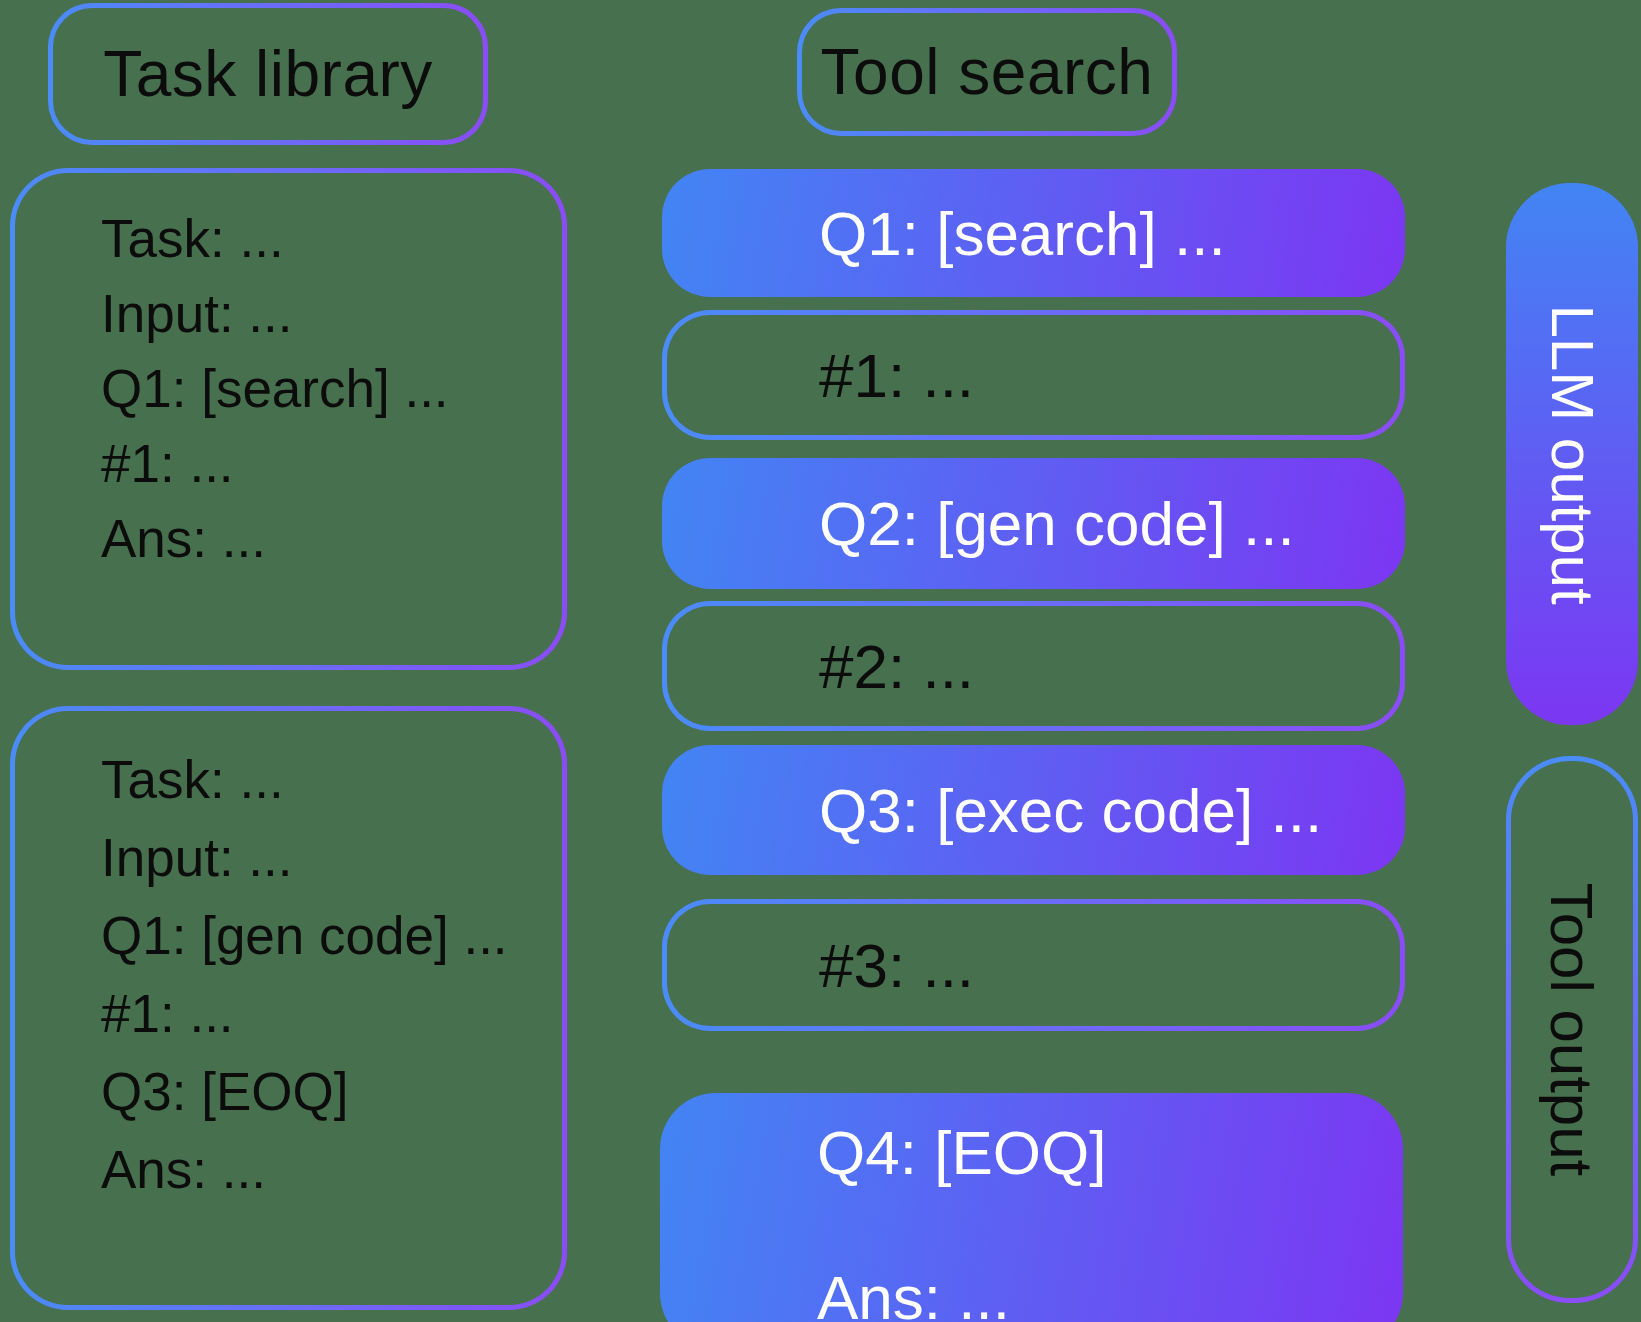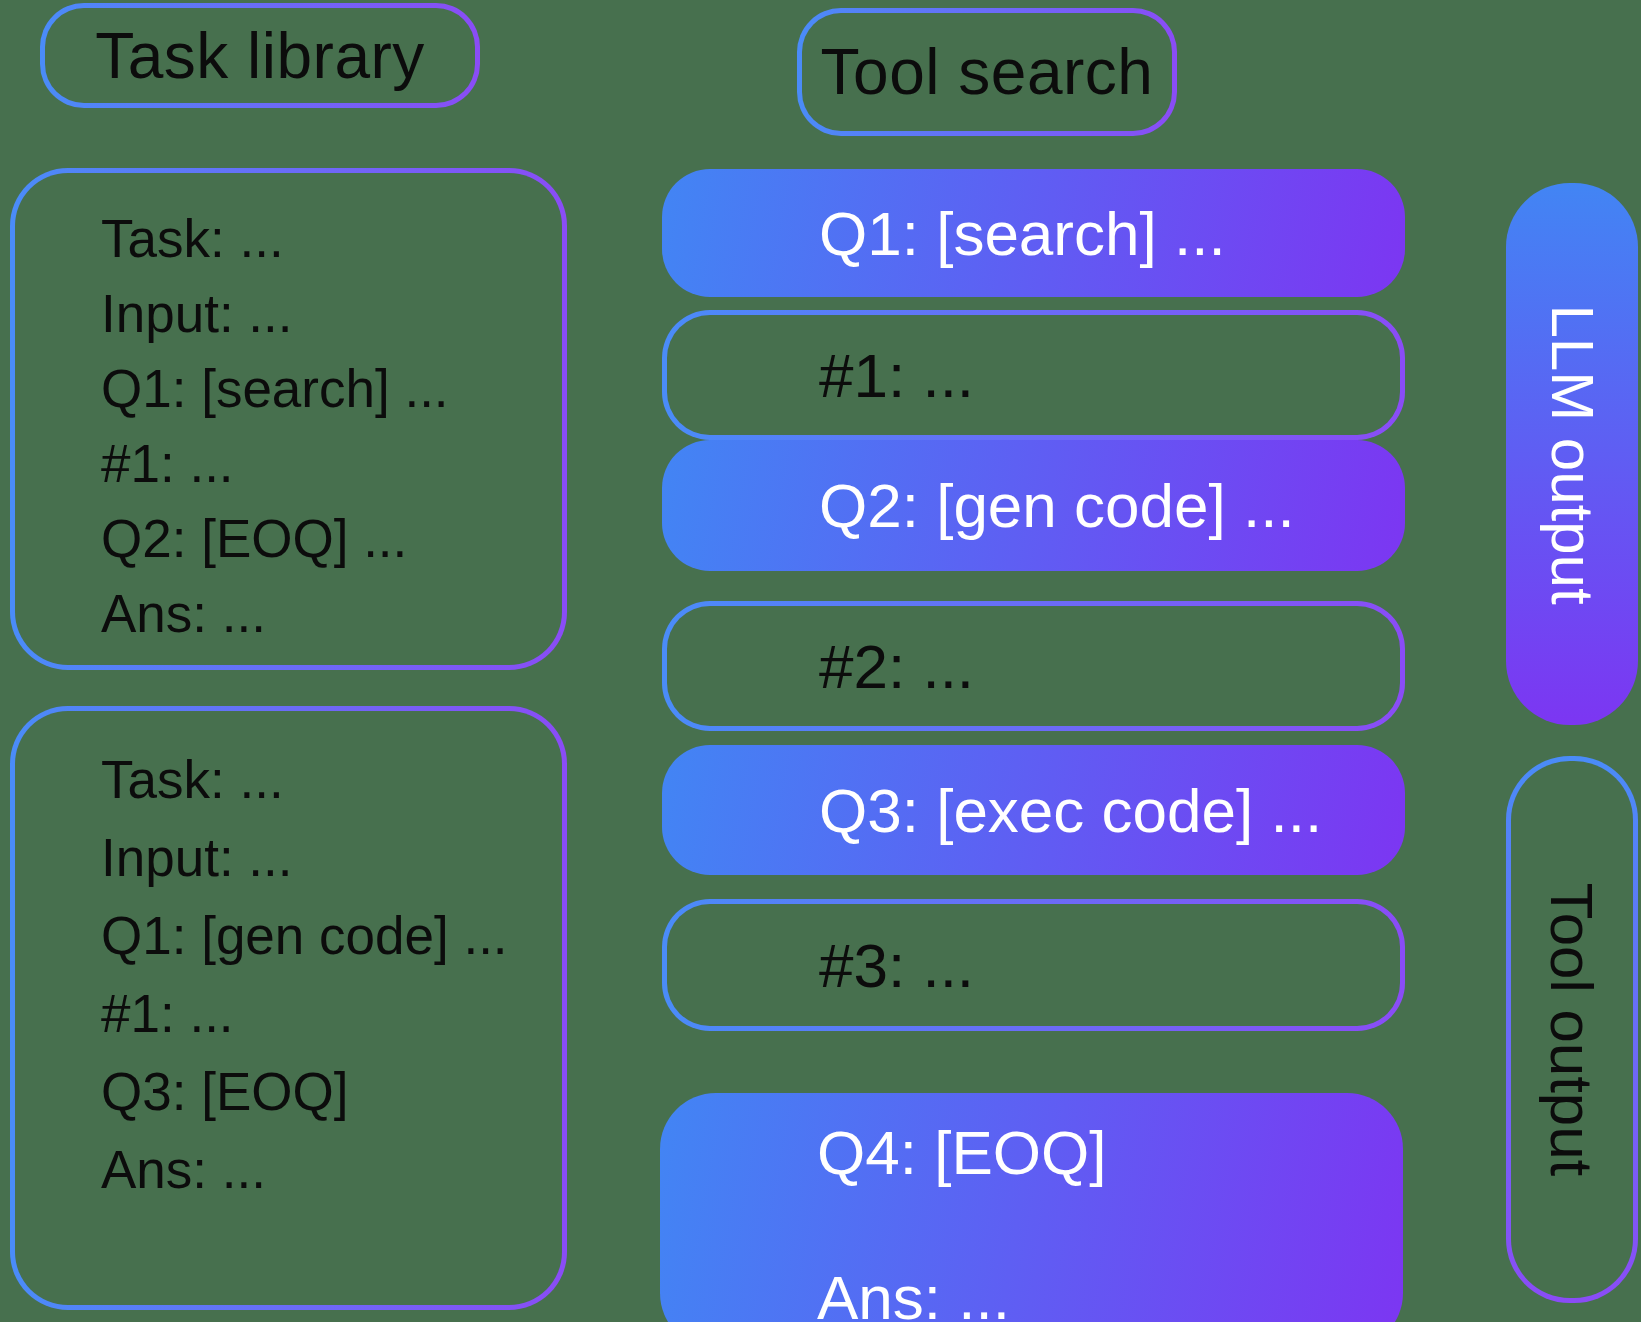--- a/index.html
+++ b/index.html
@@ -49,34 +49,33 @@
   .outline .vcenter{inset:5px;}
   .vtext{transform:rotate(90deg);white-space:nowrap;font-size:60px;}
   .vtext.light{color:var(--text-light);}
   .vtext.dark{color:var(--text-dark);}
 </style>
 </head>
 <body>
 
 <div class="stage">
 
-  <div class="box outline h-grad" style="left:40px;top:3px;width:440px;height:105px;--r:44px">
+  <div class="box outline h-grad" style="left:48px;top:3px;width:440px;height:142px;--r:44px">
     <div class="inner header-inner">
       <span>Task library</span>
     </div>
   </div>
 
   <div class="box outline h-grad" style="left:10px;top:168px;width:557px;height:502px;--r:58px">
     <div class="inner">
       <div class="tasklines">
         <span class="tline">Task: ...</span>
         <span class="tline">Input: ...</span>
         <span class="tline">Q1: [search] ...</span>
         <span class="tline">#1: ...</span>
-        <span class="tline">Q2: [EOQ] ...</span>
         <span class="tline">Ans: ...</span>
       </div>
     </div>
   </div>
 
   <div class="box outline h-grad" style="left:10px;top:706px;width:557px;height:604px;--r:58px">
     <div class="inner">
       <div class="tasklines v2">
         <span class="tline">Task: ...</span>
         <span class="tline">Input: ...</span>
@@ -97,21 +96,21 @@
   <div class="box fill h-grad row filled-row" style="left:662px;top:169px;width:743px;height:128px;--r:48px">
     <span>Q1: [search] ...</span>
   </div>
 
   <div class="box outline h-grad" style="left:662px;top:310px;width:743px;height:130px;--r:48px">
     <div class="inner row outlined-inner">
       <span>#1: ...</span>
     </div>
   </div>
 
-  <div class="box fill h-grad row filled-row" style="left:662px;top:440px;width:743px;height:131px;--r:48px">
+  <div class="box fill h-grad row filled-row" style="left:662px;top:458px;width:743px;height:131px;--r:48px">
     <span>Q2: [gen code] ...</span>
   </div>
 
   <div class="box outline h-grad" style="left:662px;top:601px;width:743px;height:130px;--r:48px">
     <div class="inner row outlined-inner">
       <span>#2: ...</span>
     </div>
   </div>
 
   <div class="box fill h-grad row filled-row" style="left:662px;top:745px;width:743px;height:130px;--r:48px">

